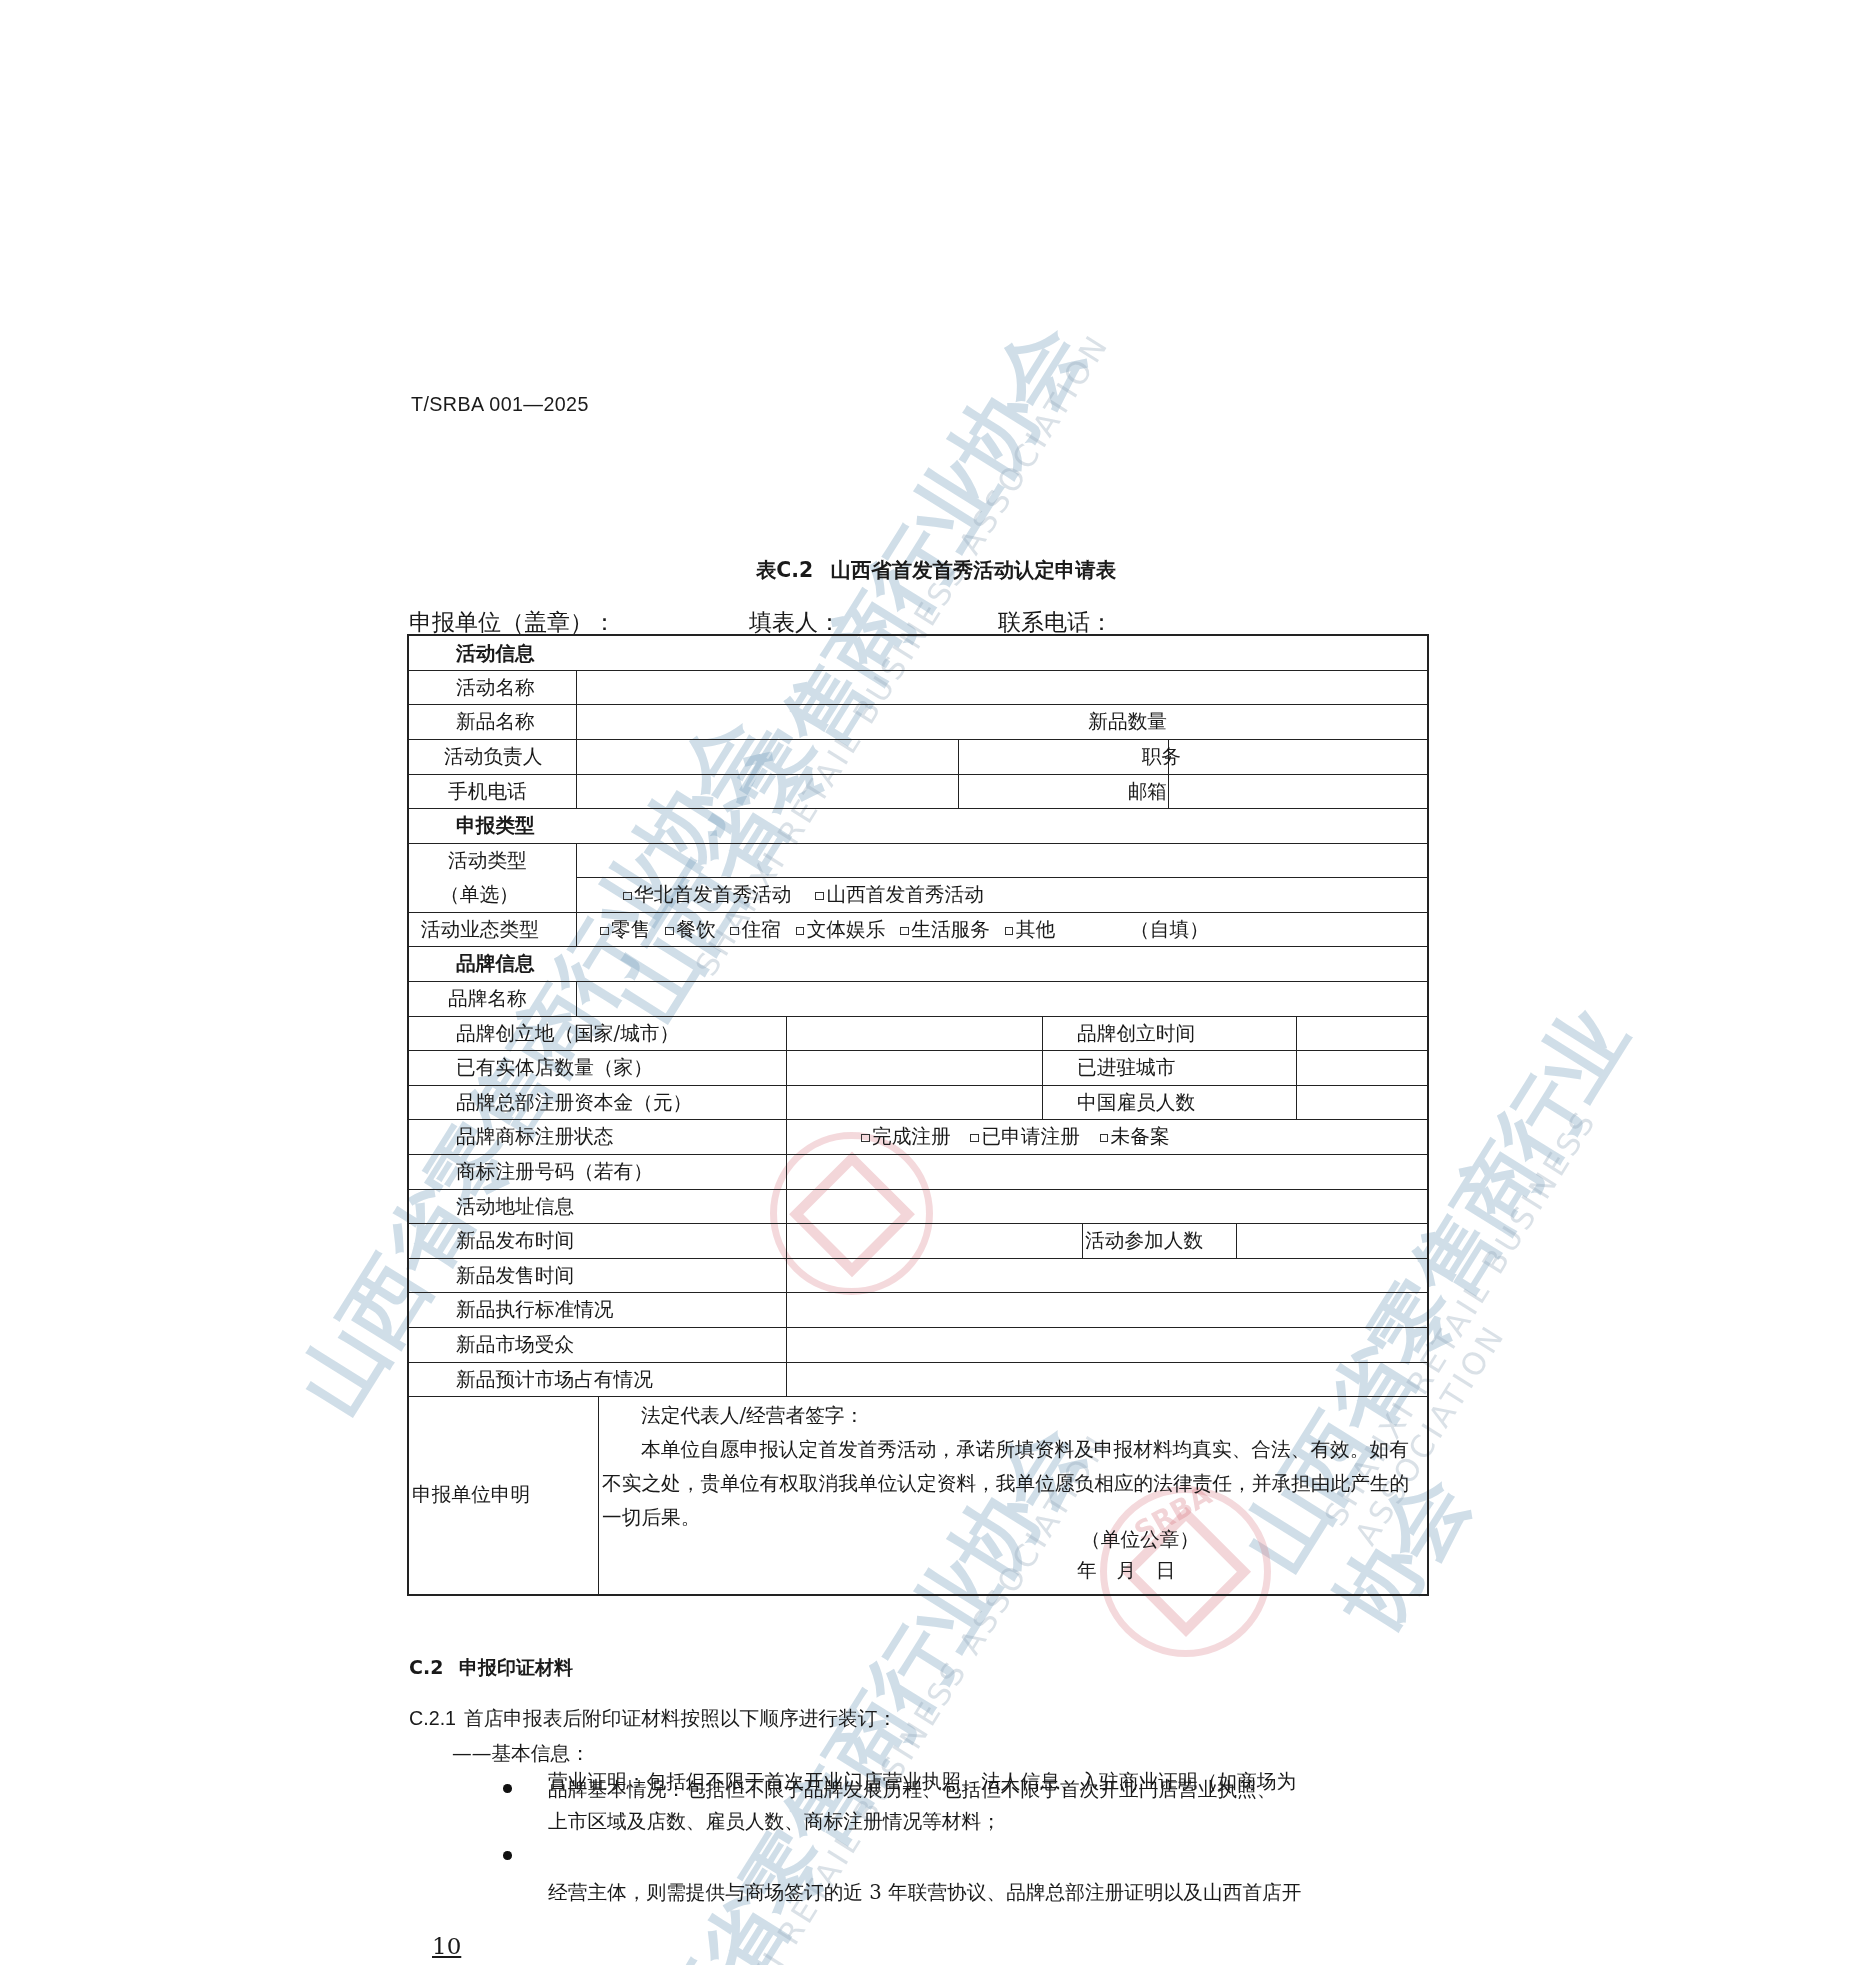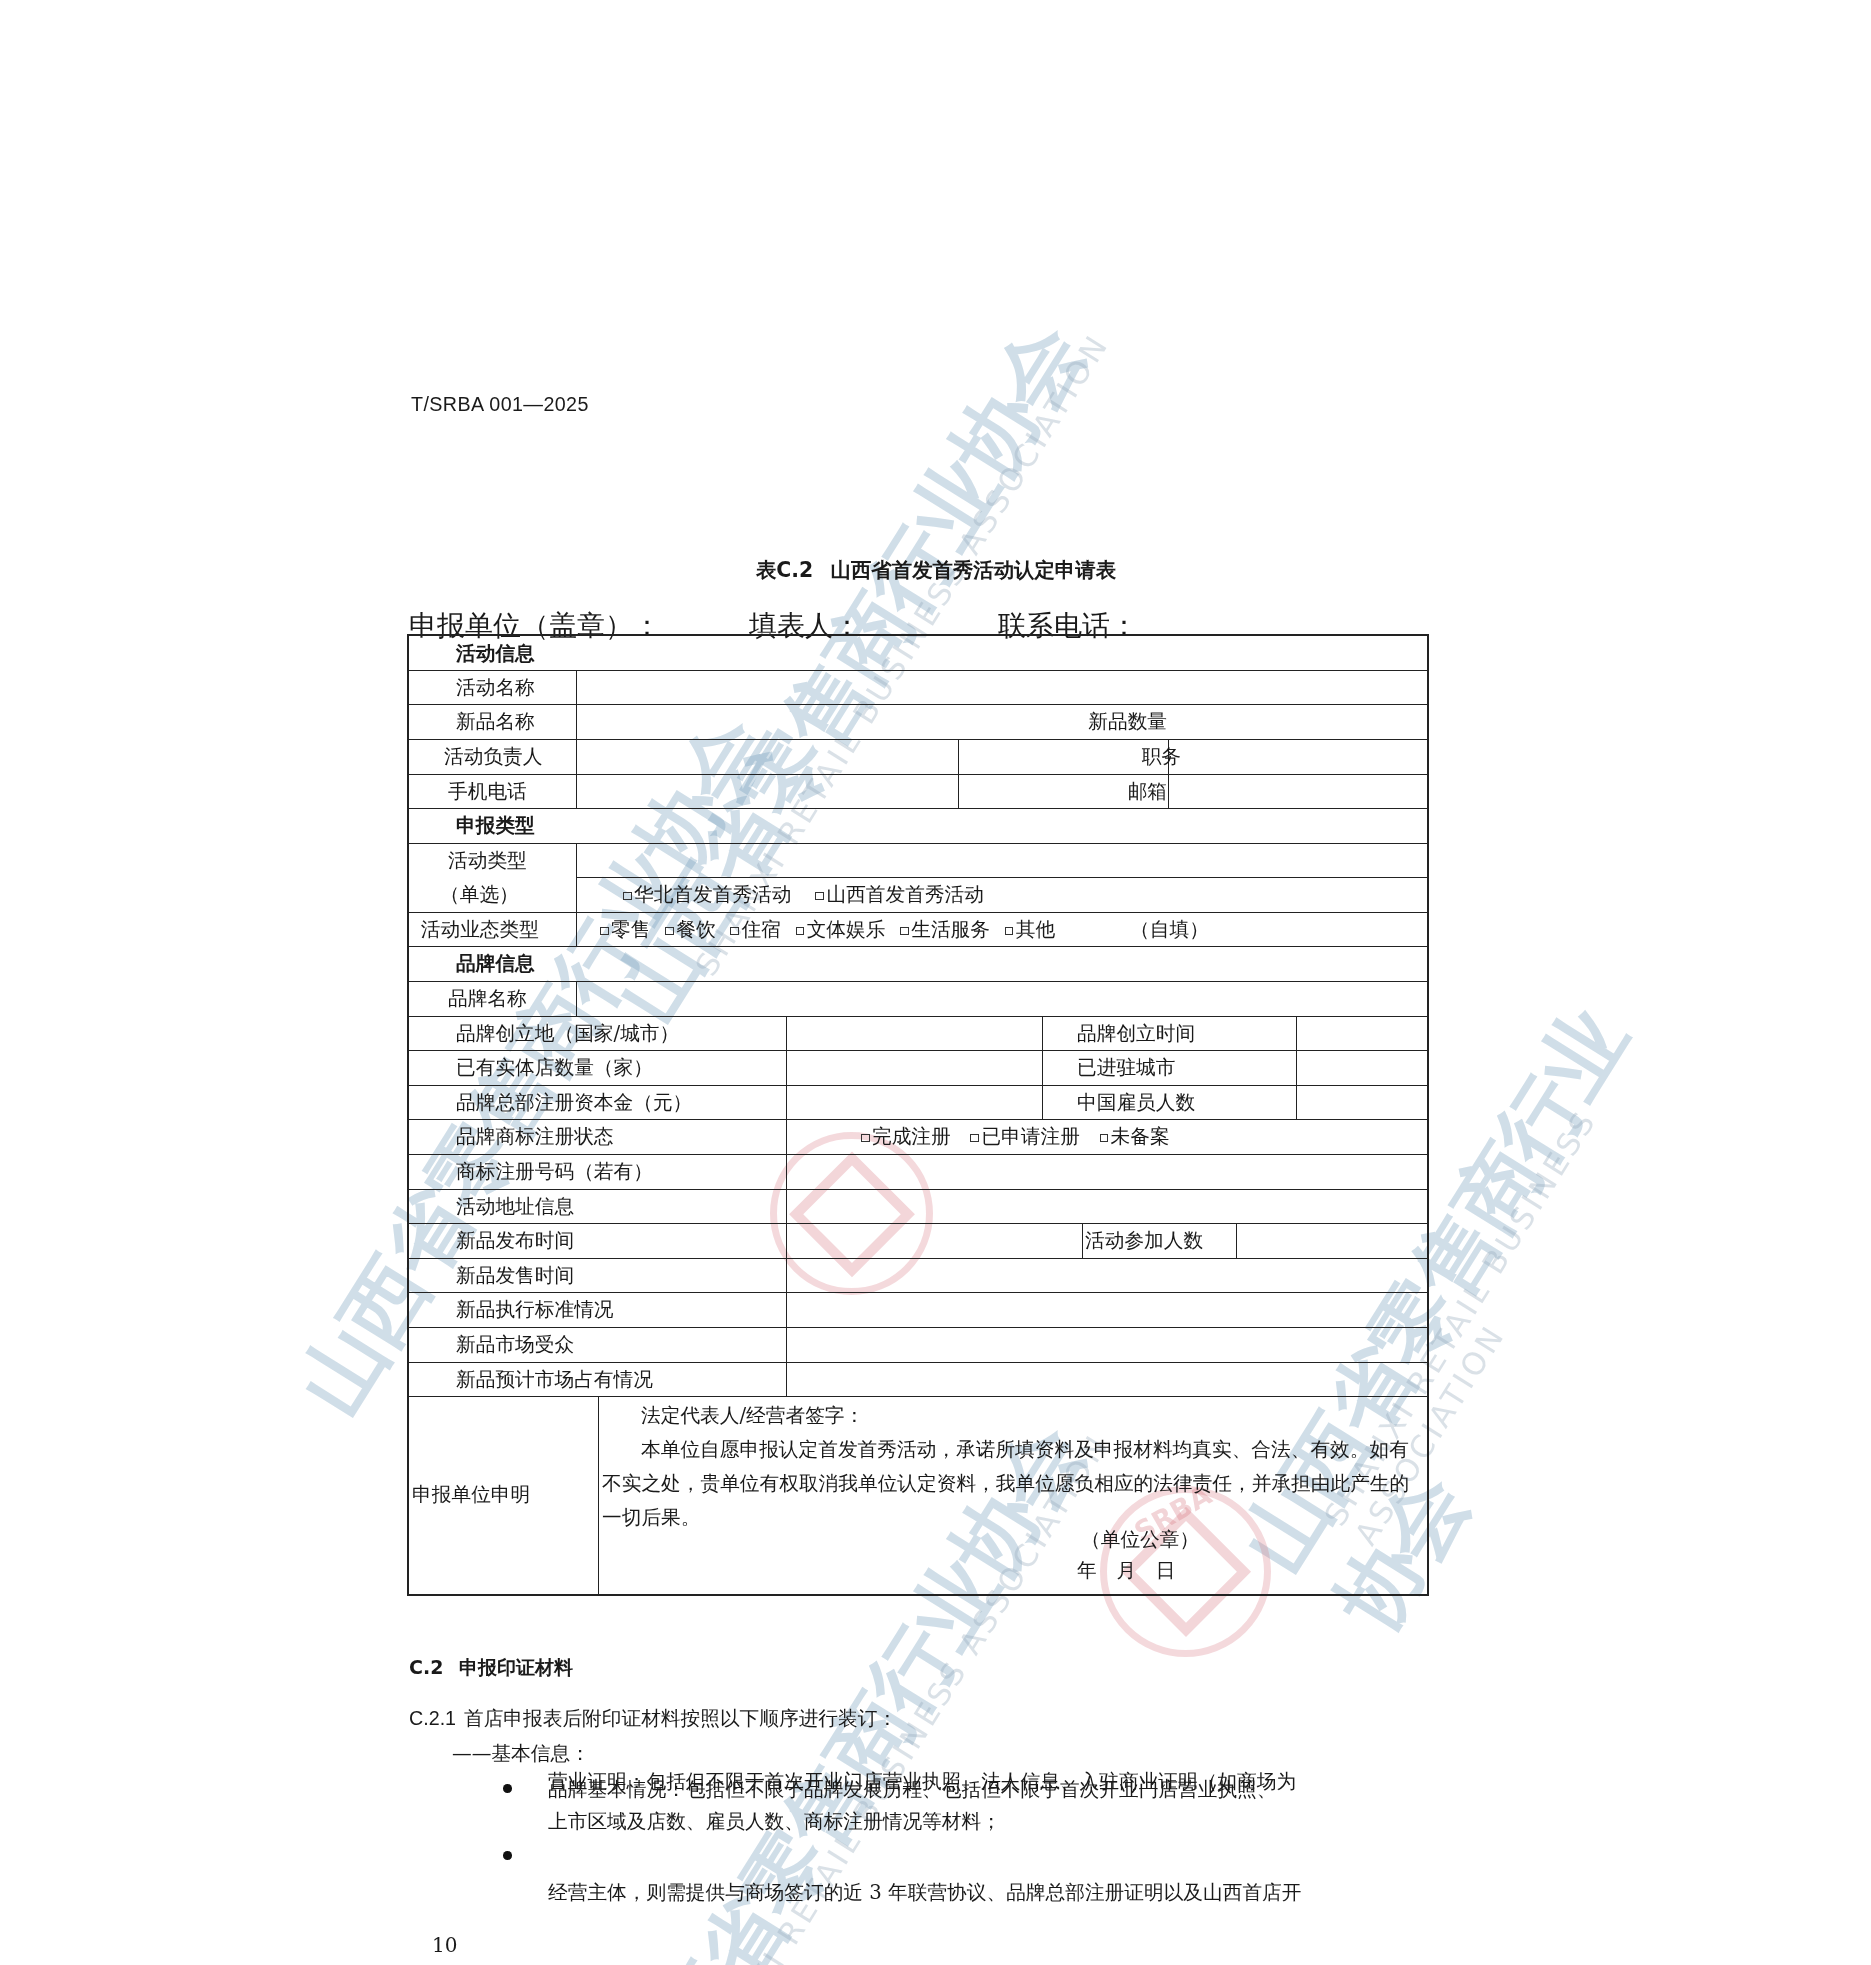--- a/index.html
+++ b/index.html
@@ -4,21 +4,21 @@
 <style>
   html, body { margin: 0; padding: 0; }
   body {
     width: 1872px; height: 2647px; background: #ffffff; position: relative; overflow: hidden;
     font-family: "DejaVu Serif", "Liberation Serif", serif; color: #1a1a1a;
   }
   .abs { position: absolute; }
   .doc-code { left: 411px; top: 393px; font-family: "Liberation Sans", "DejaVu Sans", sans-serif; font-size: 19.7px; letter-spacing: 0.4px; }
   .table-title { left: 0; width: 1872px; top: 556px; text-align: center; font-family: "DejaVu Sans", sans-serif; font-size: 20.4px; font-weight: bold; }
   .table-title .num { margin-right: 17.3px; }
-  .meta-line { top: 607px; font-size: 28px; }
+  .meta-line { top: 607px; font-size: 23px; }
   .meta-1 { left: 409px; }
   .meta-2 { left: 749px; }
   .meta-3 { left: 998px; }
 
   .tbl { left: 407px; top: 634px; width: 1022px; height: 962px; border: 2px solid #222; box-sizing: border-box; }
   .hline { position: absolute; left: 0; right: 0; height: 0; border-top: 1.6px solid #222; }
   .vline { position: absolute; width: 0; border-left: 1.2px solid #222; }
   .cell { position: absolute; font-size: 19.7px; line-height: 35px; height: 35px; white-space: nowrap; }
   .sec { font-family: "DejaVu Sans", sans-serif; font-weight: bold; }
   .center { text-align: right; }
@@ -28,21 +28,21 @@
   .blank { display: inline-block; width: 71px; border-bottom: 1.2px solid #222; height: 17.3px; vertical-align: bottom; margin-right: 3.9px; }
 
   .decl { position: absolute; left: 193px; top: 0; width: 825px; font-size: 19.7px; line-height: 34px; }
   .decl p { margin: 0; }
   .decl .indent { text-indent: 39px; }
 
   .section { font-family: "DejaVu Sans", sans-serif; font-size: 19px; font-weight: bold; }
   .body-text { font-size: 19.7px; white-space: nowrap; }
   .bullet-dot { width: 8.6px; height: 8.6px; border-radius: 50%; background: #111; }
 
-  .page-no { font-size: 20px; }
+  .page-no { font-size: 23px; text-decoration: underline; }
 
   .wm { position: absolute; pointer-events: none; transform-origin: 0 0; }
   .wm-cn { font-family: "DejaVu Sans", sans-serif; font-weight: bold; color: rgba(120,160,190,0.35); font-size: 83px; letter-spacing: -3.1px; }
   .wm-en { font-family: "DejaVu Sans", sans-serif; color: rgba(150,170,185,0.35); font-size: 31px; letter-spacing: 3.9px; }
   .seal { position: absolute; border-radius: 50%; border: 7px solid rgba(214,120,130,0.28); }
   .seal-inner { position: absolute; left: 50%; top: 50%; width: 46%; height: 46%; transform: translate(-50%,-50%) rotate(45deg); border: 10.2px solid rgba(214,120,130,0.30); }
   .seal-text { position: absolute; font-family: "DejaVu Sans", sans-serif; font-weight: bold; color: rgba(214,120,130,0.32); font-size: 27.5px; }
 </style>
 </head>
 <body>

